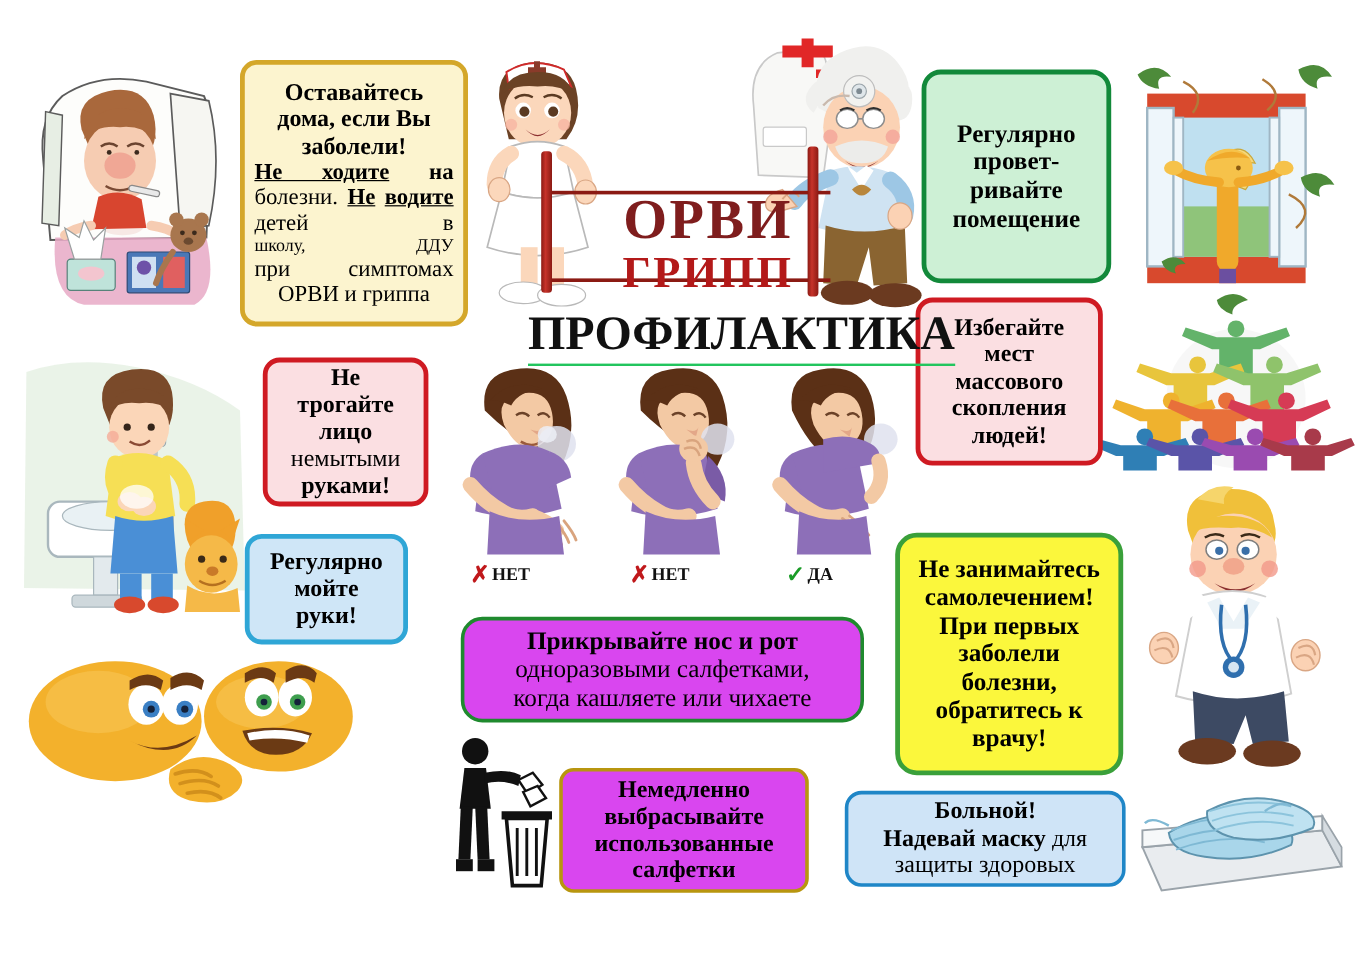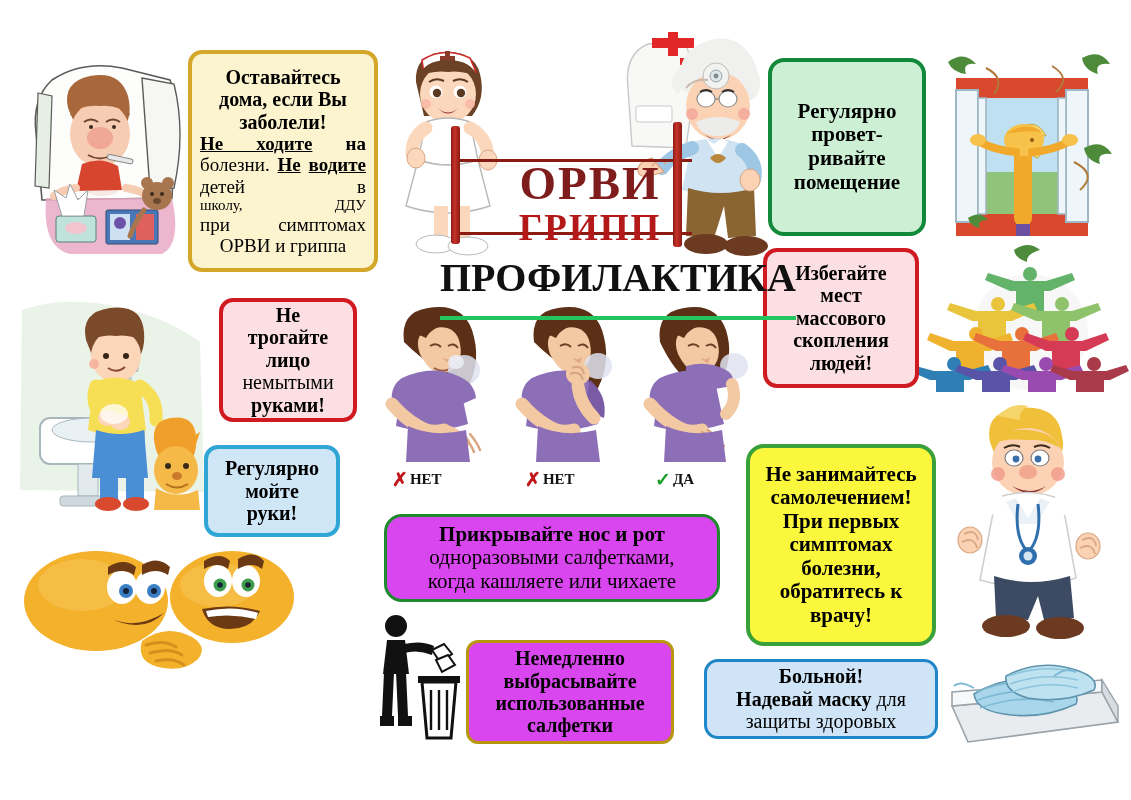--- a/index.html
+++ b/index.html
@@ -41,21 +41,21 @@
   .art svg{display:block;overflow:visible;}
 
   
   #title-block{position:absolute;z-index:7;text-align:center;}
   #t-orvi{font-family:"Liberation Serif",serif;font-weight:bold;color:#7f1d1d;
           font-size:47px;letter-spacing:2px;line-height:1;}
   #t-gripp{font-family:"Liberation Serif",serif;font-weight:bold;color:#b31919;
           font-size:37px;letter-spacing:2px;line-height:1.15;}
   #t-prof{font-family:"Liberation Serif",serif;font-weight:bold;color:#111;
           font-size:40px;letter-spacing:0px;line-height:1.2;
-          border-bottom:4px solid #22c55e;display:inline-block;padding-bottom:14px;}
+          border-bottom:2px solid #22c55e;display:inline-block;padding-bottom:1px;}
 
   
   .pole{position:absolute;background:linear-gradient(90deg,#8b1a13,#c6332a 40%,#8b1a13);
         border-radius:3px;z-index:5;}
   .rail{position:absolute;background:#8b1a13;height:3px;z-index:4;}
 
   
   .verdict{position:absolute;z-index:7;font-family:"Liberation Serif",serif;
            font-weight:bold;font-size:15px;display:flex;align-items:center;gap:2px;}
   .verdict .mark{font-size:19px;line-height:1;}
@@ -98,21 +98,21 @@
       <ellipse cx="135" cy="158" rx="15" ry="14" fill="#a8764e"></ellipse>
       <ellipse cx="125" cy="145" rx="6" ry="6" fill="#a8764e"></ellipse>
         <ellipse cx="146" cy="145" rx="6" ry="6" fill="#a8764e"></ellipse>
       <circle cx="130" cy="156" r="2" fill="#3b2a1c"></circle>
         <circle cx="140" cy="156" r="2" fill="#3b2a1c"></circle>
       <ellipse cx="135" cy="163" rx="4" ry="3" fill="#6b4a30"></ellipse>
       <path d="M122 172 q-10 14 -14 26" stroke="#a8764e" stroke-width="5" fill="none" stroke-linecap="round"></path>
     </svg>
   </div>
 
-  <div class="box t-yellow-pale" style="left:188px;top:50px;width:190px;height:222px;border-width:4px;border-radius:14px;font-size:20px;padding:6px 8px;">
+  <div class="box t-yellow-pale" style="left:200px;top:50px;width:190px;height:222px;border-width:4px;border-radius:14px;font-size:20px;padding:6px 8px;">
     <div class="inner">
       <div>Оставайтесь</div>
       <div>дома, если Вы</div>
       <div>заболели!</div>
       <div style="font-size:19px;text-align:justify;text-align-last:justify;">
         <u><span>Не ходите</span></u> на
         <span class="reg">болезни.</span> <u><span>Не</span></u>
         <u><span>водите</span></u><span class="reg"> детей в</span>
       </div>
       <div class="reg" style="font-size:15px;text-align:justify;text-align-last:justify;">школу, ДДУ</div>
@@ -427,21 +427,21 @@
           </g>
       </g>
     </svg>
   </div>
 
   <div class="box t-yellow-bright" style="left:746px;top:420px;width:190px;height:202px;border-width:4px;border-radius:18px;font-size:21px;margin-top:24px;">
     <div class="inner">
       <div>Не занимайтесь</div>
       <div>самолечением!</div>
       <div>При первых</div>
-      <div>симптомах</div>
+      <div>заболели</div>
       <div>болезни,</div>
       <div>обратитесь к</div>
       <div>врачу!</div>
     </div>
   </div>
 
   <div class="art" style="left:940px;top:400px;width:180px;height:260px;">
     <svg width="180" height="260" viewBox="0 0 180 260">
       <path d="M50 42 q-6 -30 28 -34 q40 -4 44 28 q4 16 -6 24 l-58 4 Z" fill="#f0c03a"></path>
       <path d="M58 16 q12 -14 30 -10 q-10 6 -8 14 Z" fill="#f6d56b"></path>

